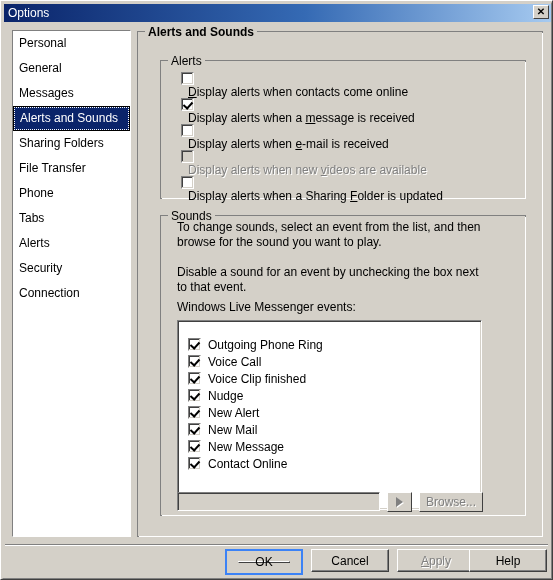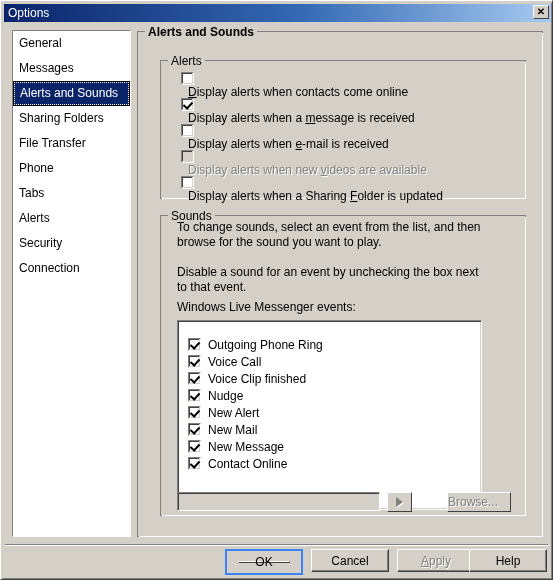--- a/index.html
+++ b/index.html
@@ -270,26 +270,25 @@
     left: 418px; top: 491px;
     width: 64px; height: 20px;
     background: #d4d0c8;
     border-top: 1px solid #ffffff;
     border-left: 1px solid #ffffff;
     border-right: 1px solid #404040;
     border-bottom: 1px solid #404040;
     box-sizing: border-box;
     display: flex;
     align-items: center;
-    justify-content: flex-start;
+    justify-content: center;
     font-size: 12px;
     color: #808080;
     text-shadow: 1px 1px 0 #ffffff;
     cursor: default;
-    margin-left: 28px;
   }
 
   
   #bottom-sep {
     position: absolute;
     left: 4px; top: 543px;
     width: 543px; height: 2px;
     border-top: 1px solid #808080;
     border-bottom: 1px solid #ffffff;
     box-sizing: border-box;
@@ -341,20 +340,21 @@
   <div id="dialog-inner"></div>
 
   <div id="titlebar">
     <span id="title-text">Options</span>
     <div id="close-button">
       <span>✕</span>
     </div>
   </div>
 
   <div id="sidebar">
+      <div class="sidebar-item"><span>Personal</span></div>
       <div class="sidebar-item"><span>General</span></div>
       <div class="sidebar-item"><span>Messages</span></div>
       <div class="sidebar-item selected"><span>Alerts and Sounds</span></div>
       <div class="sidebar-item"><span>Sharing Folders</span></div>
       <div class="sidebar-item"><span>File Transfer</span></div>
       <div class="sidebar-item"><span>Phone</span></div>
       <div class="sidebar-item"><span>Tabs</span></div>
       <div class="sidebar-item"><span>Alerts</span></div>
       <div class="sidebar-item"><span>Security</span></div>
       <div class="sidebar-item"><span>Connection</span></div>

